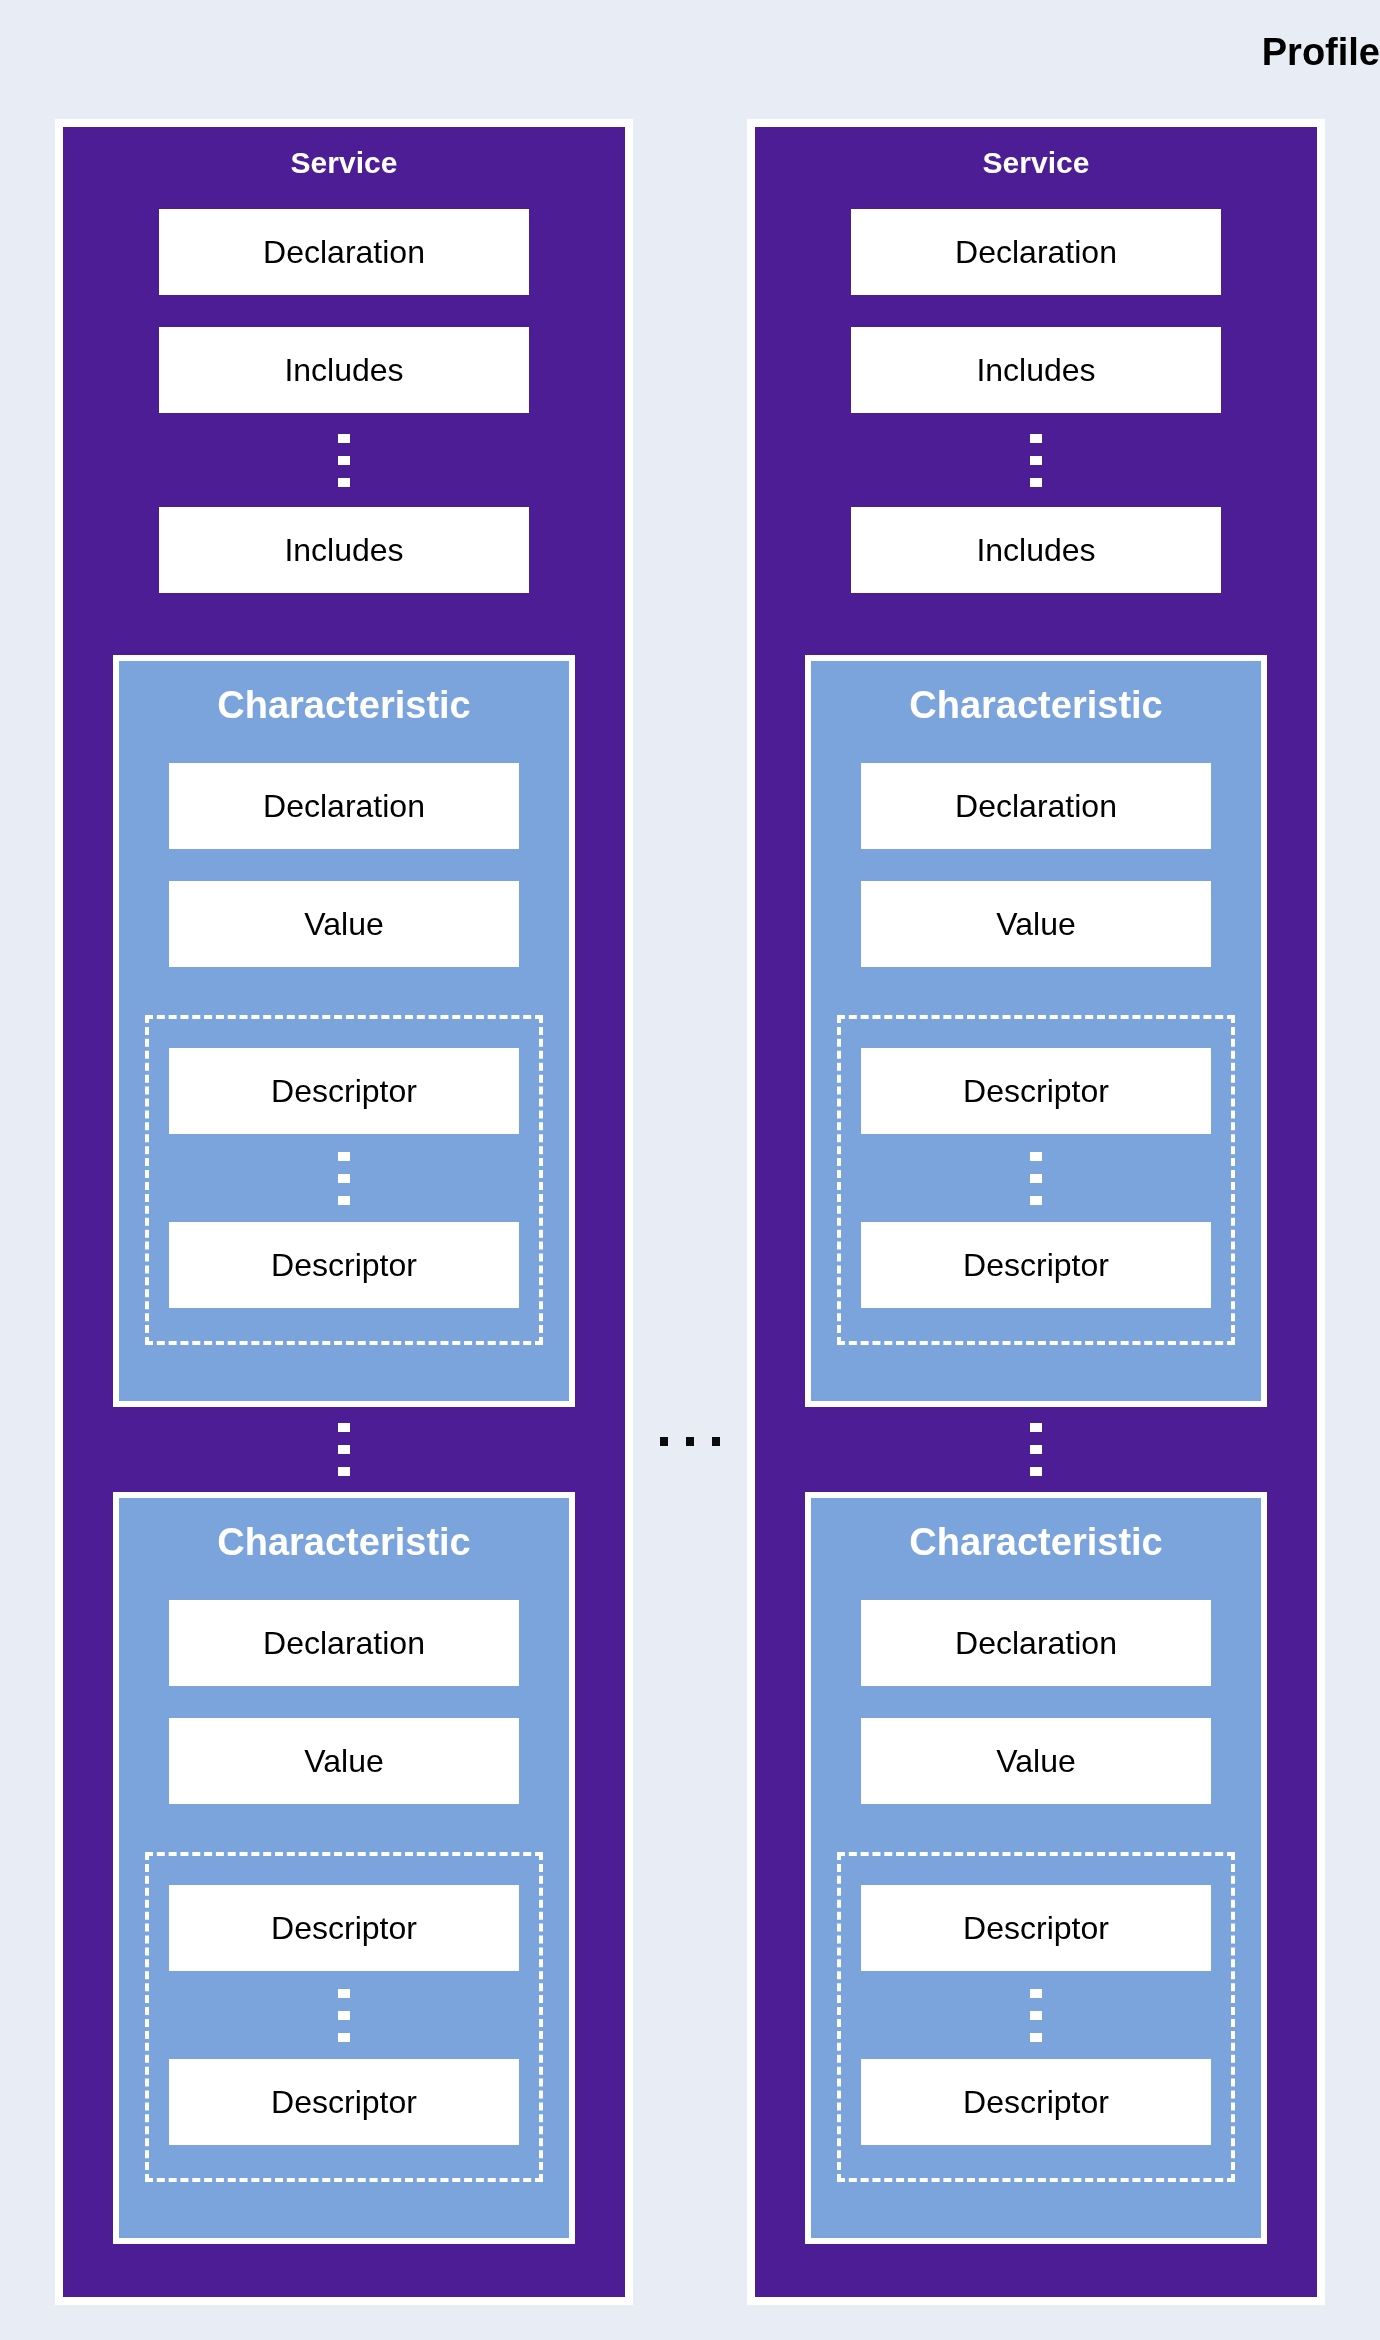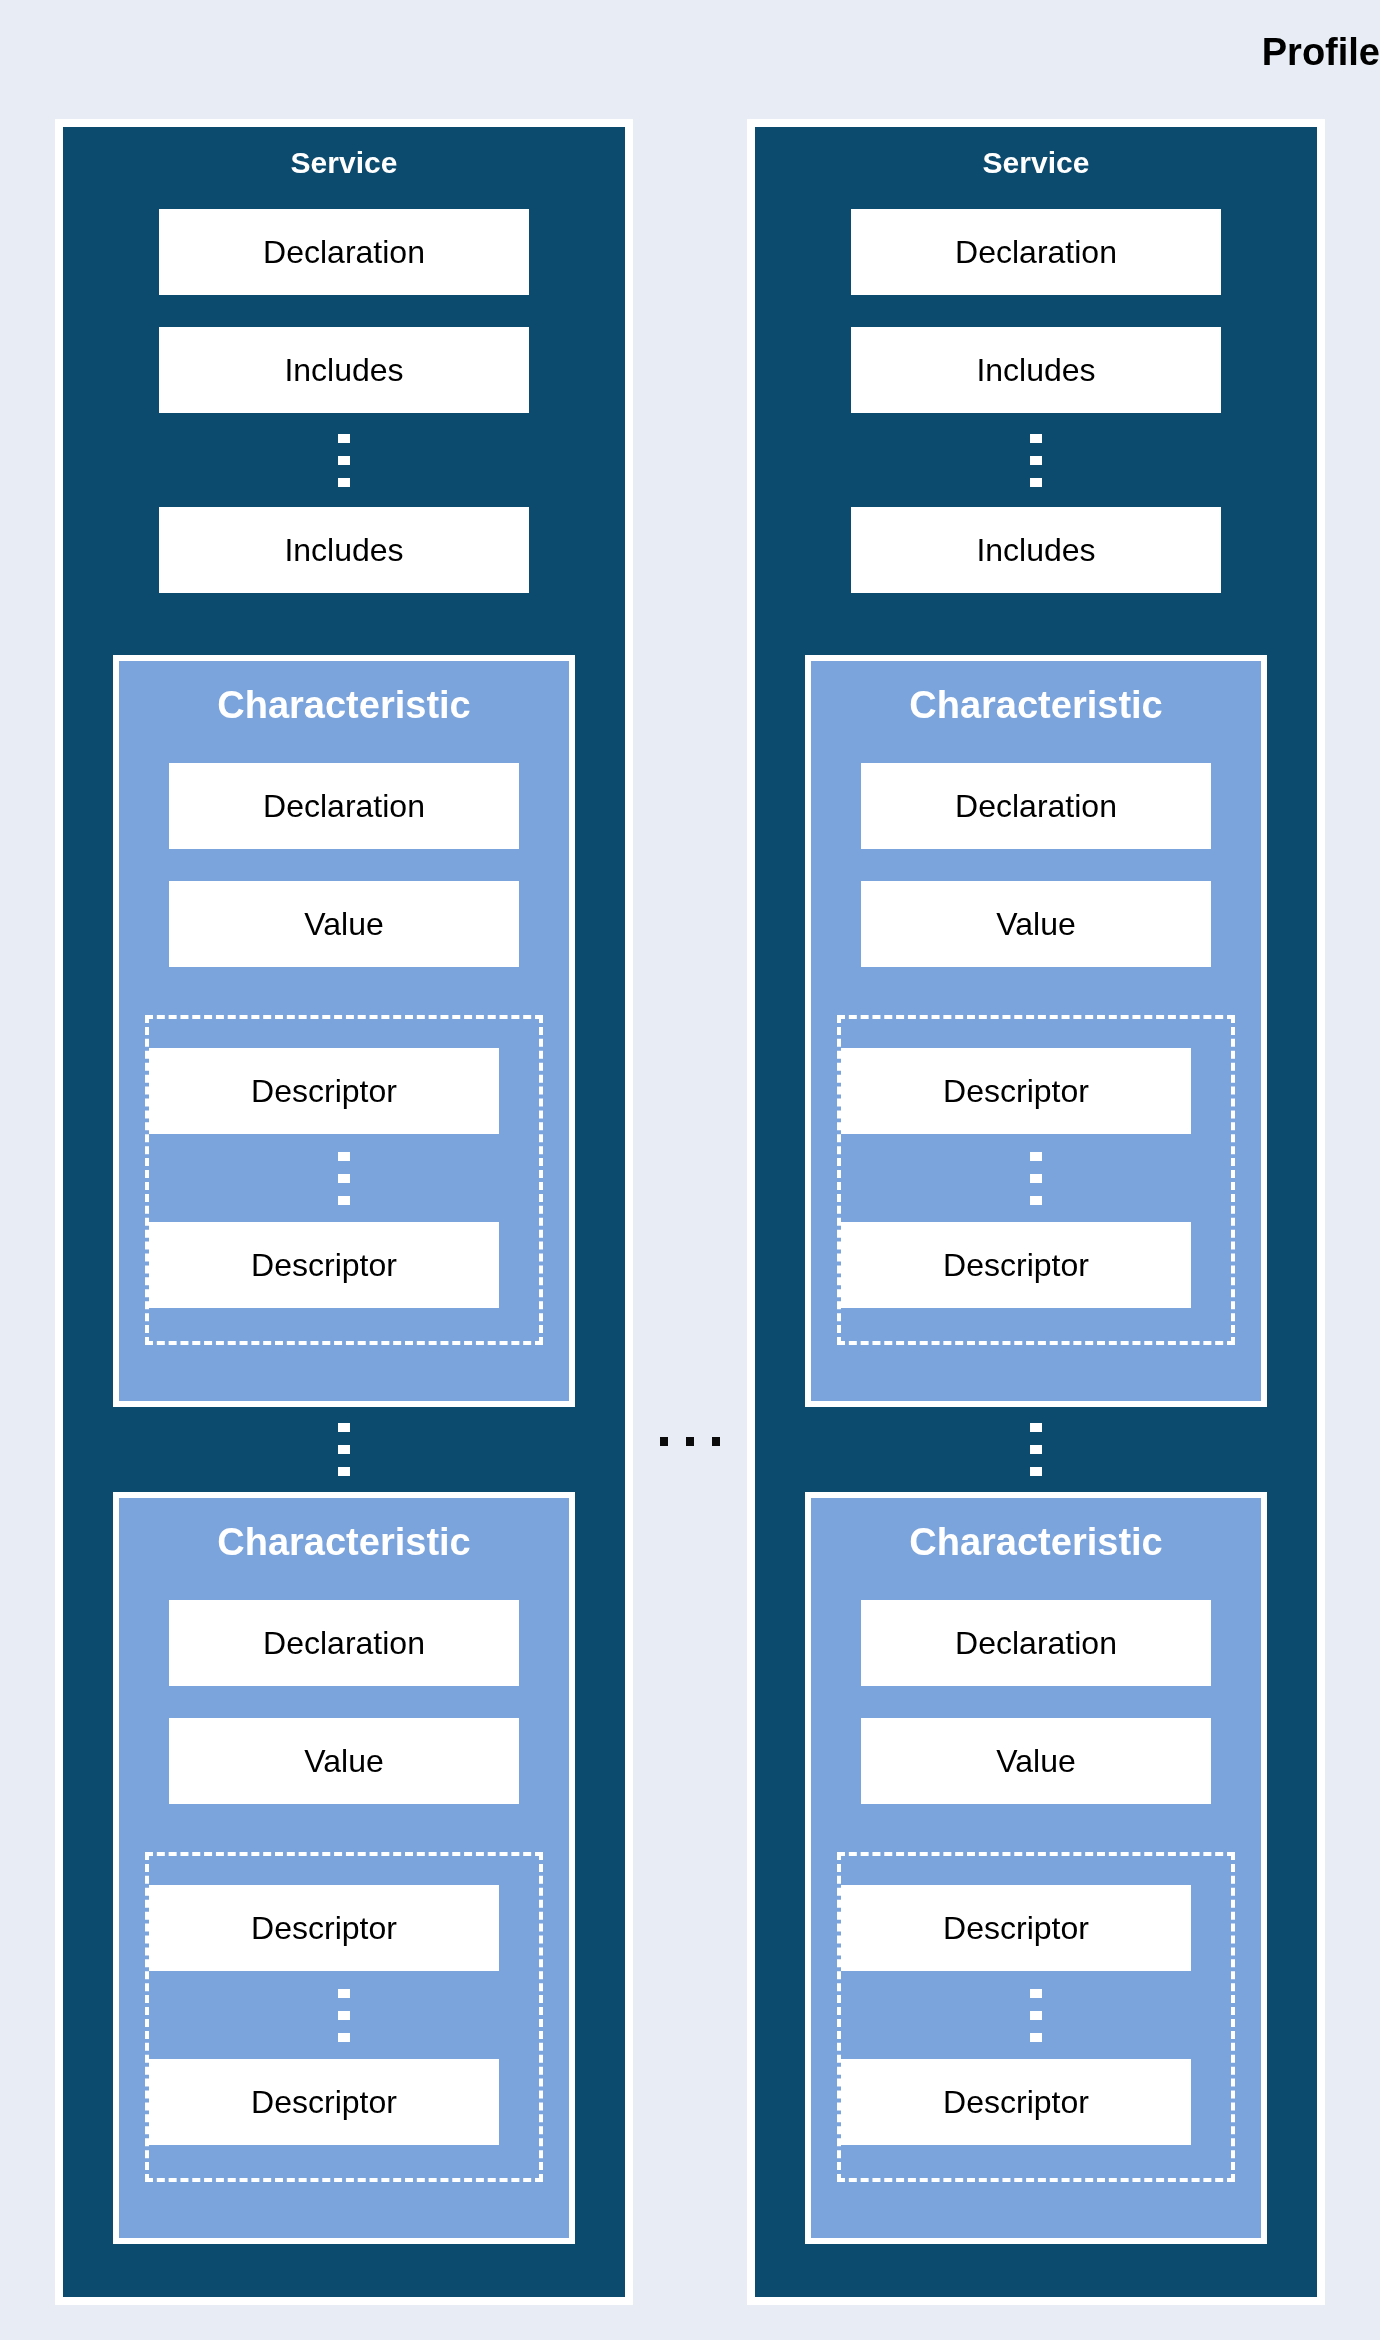--- a/index.html
+++ b/index.html
@@ -26,21 +26,21 @@
     color: #000;
     line-height: 56px;
   }
 
   .service {
     position: absolute;
     top: 119px;
     width: 578px;
     height: 2186px;
     box-sizing: border-box;
-    background: #0c4a6e;
+    background: #4c1d95;
     border: 8px solid #ffffff;
     display: flex;
     flex-direction: column;
     align-items: center;
   }
   .service.left  { left: 55px; }
   .service.right { left: 747px; }
 
   .svc-header {
     margin-top: 18px;
@@ -110,20 +110,21 @@
   .mt-val   { margin-top: 32px; }
 
   .descriptor-group {
     margin-top: 48px;
     width: 398px;
     box-sizing: border-box;
     border: 4px dashed #ffffff;
     padding: 29px 0 33px 0;
     display: flex;
     flex-direction: column;
+    align-items: center;
     flex-shrink: 0;
   }
 
   .hdots {
     position: absolute;
     top: 1437px;
     left: 0;
     width: 100%;
     display: flex;
     justify-content: center;

